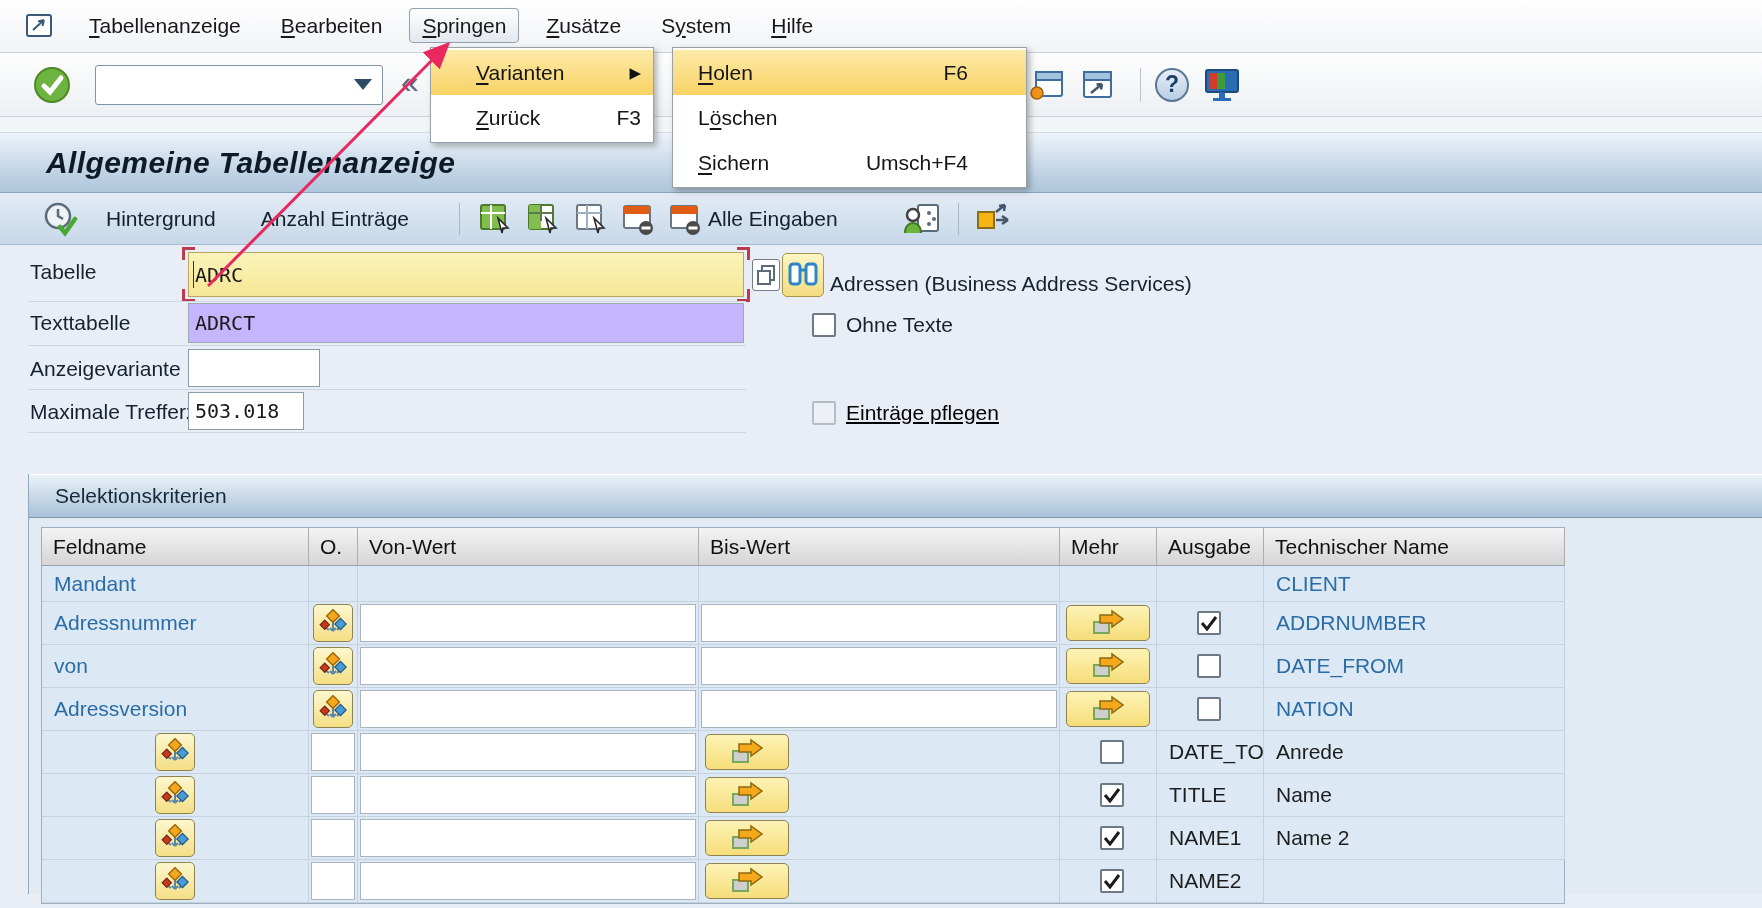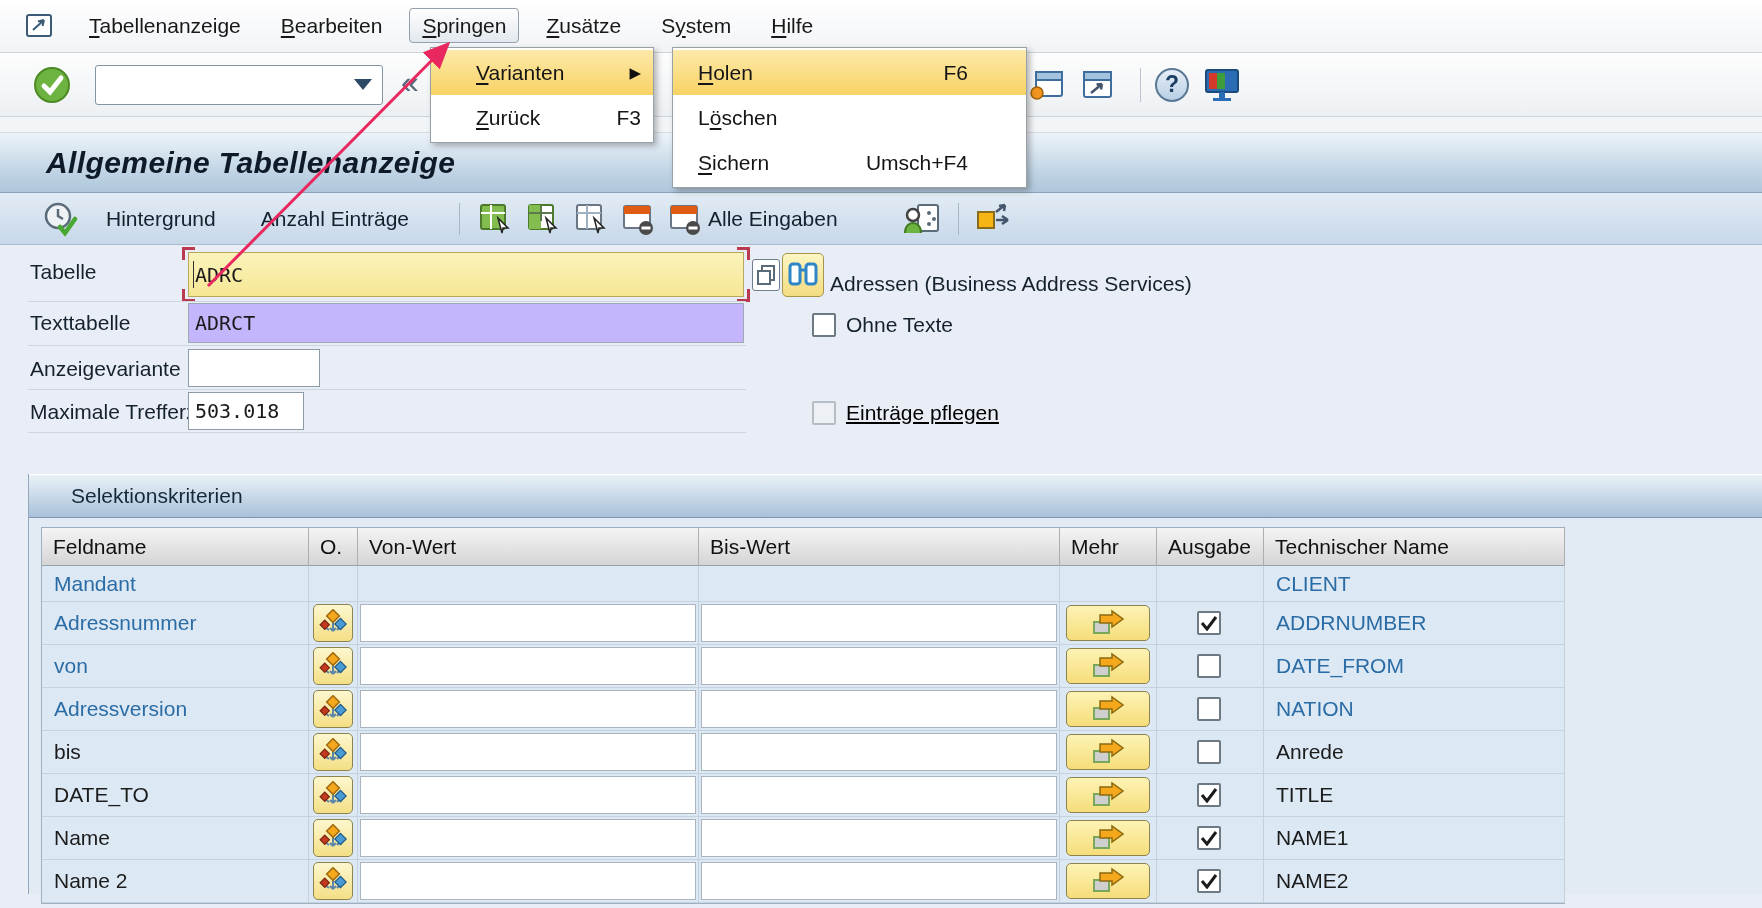--- a/index.html
+++ b/index.html
@@ -54,21 +54,21 @@
   .binoc-btn { background:linear-gradient(#fdf6c4,#f3dc81); border:1px solid #a7954c; border-radius:5px; }
   .desc-text { position:absolute; font-size:21px; color:#15222e; }
   .cb { width:24px; height:24px; background:#fff; border:2px solid #6d7983; border-radius:2px; display:inline-flex; align-items:center; justify-content:center; }
   .cb.disabled { border-color:#b4bcc4; background:#edf0f4; }
   .cb-row { position:absolute; display:flex; align-items:center; gap:10px; font-size:21px; color:#15222e; }
   .cb-row.disabled { color:#000000;text-decoration:underline; }
 
   
   .sel-panel { position:absolute; left:28px; top:229px; width:1734px; height:420px; border-left:1px solid #92a7bb; background:#e2eaf3; }
   .sel-bar { height:44px; background:linear-gradient(#ebf2f8,#a8c1d9); border-top:1px solid #fff; border-bottom:1px solid #7e97ae; display:flex; align-items:center; }
-  .sel-bar span { margin-left:42px; font-size:21px; color:#16293c; }
+  .sel-bar span { margin-left:26px; font-size:21px; color:#16293c; }
   .tbl { display:grid; grid-template-columns:267px 49px 341px 361px 97px 107px 301px; width:1524px; margin:9px 0 0 12px; border:1px solid #9db0c2; background:#dce9f5; font-size:21px; }
   .th { background:linear-gradient(#f4f4f4,#d5d5d5); border-right:1px solid #aeaeae; border-bottom:1px solid #98a2ac; color:#111; padding-left:11px; height:38px; display:flex; align-items:center; }
   .td { border-right:1px solid #c4d0dd; border-bottom:1px solid #c6d2de; display:flex; align-items:center; }
   .td.fname { padding-left:12px; }
   .blue { color:#2b6ca5; }
   .darkname { color:#1c1c1c; }
   .tbl-input { flex:1; align-self:stretch; margin:2px; background:#fff; border:1px solid #a9b4bf; }
   .opt-btn { width:40px; height:38px; margin:0 auto; border:1px solid #8e834f; border-radius:5px; background:linear-gradient(#fdf7cf,#f4df85); display:flex; align-items:center; justify-content:center; }
   .more-btn { width:84px; height:36px; margin-left:6px; border:1px solid #8e834f; border-radius:5px; background:linear-gradient(#fdf3b5,#f6dd7a); display:flex; align-items:center; justify-content:center; }
   .td .cb { margin-left:40px; }
@@ -400,21 +400,20 @@
             <svg width="36" height="28" viewBox="0 0 36 28">
               <rect x="4" y="13" width="15" height="11" fill="#cfcfcf" stroke="#7aa85a" stroke-width="2"></rect>
               <path d="M10 6 h12 v-4 l11 8 -11 8 v-4 h-12 z" fill="#f5a81c" stroke="#8a6a10" stroke-width="1.5"></path>
             </svg>
           </span>
         </div>
         <div class="td" style="height: 43px;">
           <span class="cb"></span>
         </div>
         <div class="td fname blue" style="height: 43px;">NATION</div>
-        <div class="td fname darkname" style="height: 43px;">bis</div>
         <div class="td" style="height: 43px;">
           <span class="opt-btn">
             <svg width="28" height="28" viewBox="0 0 28 28">
               <path d="M14 11 V22 M14 22 l-3 -3 M14 22 l3 -3" stroke="#5d87a8" stroke-width="2" fill="none"></path>
               <path d="M6 18 l4 3 M22 17 l-4 4" stroke="#5d87a8" stroke-width="2"></path>
               <rect x="9.5" y="2.5" width="9" height="9" transform="rotate(45 14 7)" fill="#f5a81c" stroke="#a06a10" stroke-width="1.5"></rect>
               <rect x="2.5" y="12.5" width="6.5" height="6.5" transform="rotate(45 5.75 15.75)" fill="#c33a20" stroke="#7a2410" stroke-width="1.2"></rect>
               <rect x="17.5" y="11" width="8" height="8" transform="rotate(45 21.5 15)" fill="#4a9ad4" stroke="#1d5a8a" stroke-width="1.2"></rect>
             </svg>
           </span>
@@ -429,22 +428,22 @@
           <span class="more-btn">
             <svg width="36" height="28" viewBox="0 0 36 28">
               <rect x="4" y="13" width="15" height="11" fill="#cfcfcf" stroke="#7aa85a" stroke-width="2"></rect>
               <path d="M10 6 h12 v-4 l11 8 -11 8 v-4 h-12 z" fill="#f5a81c" stroke="#8a6a10" stroke-width="1.5"></path>
             </svg>
           </span>
         </div>
         <div class="td" style="height: 43px;">
           <span class="cb"></span>
         </div>
+        <div class="td fname darkname" style="height: 43px;">DATE_TO</div>
         <div class="td fname darkname" style="height: 43px;">Anrede</div>
-        <div class="td fname darkname" style="height: 43px;">DATE_TO</div>
         <div class="td" style="height: 43px;">
           <span class="opt-btn">
             <svg width="28" height="28" viewBox="0 0 28 28">
               <path d="M14 11 V22 M14 22 l-3 -3 M14 22 l3 -3" stroke="#5d87a8" stroke-width="2" fill="none"></path>
               <path d="M6 18 l4 3 M22 17 l-4 4" stroke="#5d87a8" stroke-width="2"></path>
               <rect x="9.5" y="2.5" width="9" height="9" transform="rotate(45 14 7)" fill="#f5a81c" stroke="#a06a10" stroke-width="1.5"></rect>
               <rect x="2.5" y="12.5" width="6.5" height="6.5" transform="rotate(45 5.75 15.75)" fill="#c33a20" stroke="#7a2410" stroke-width="1.2"></rect>
               <rect x="17.5" y="11" width="8" height="8" transform="rotate(45 21.5 15)" fill="#4a9ad4" stroke="#1d5a8a" stroke-width="1.2"></rect>
             </svg>
           </span>

